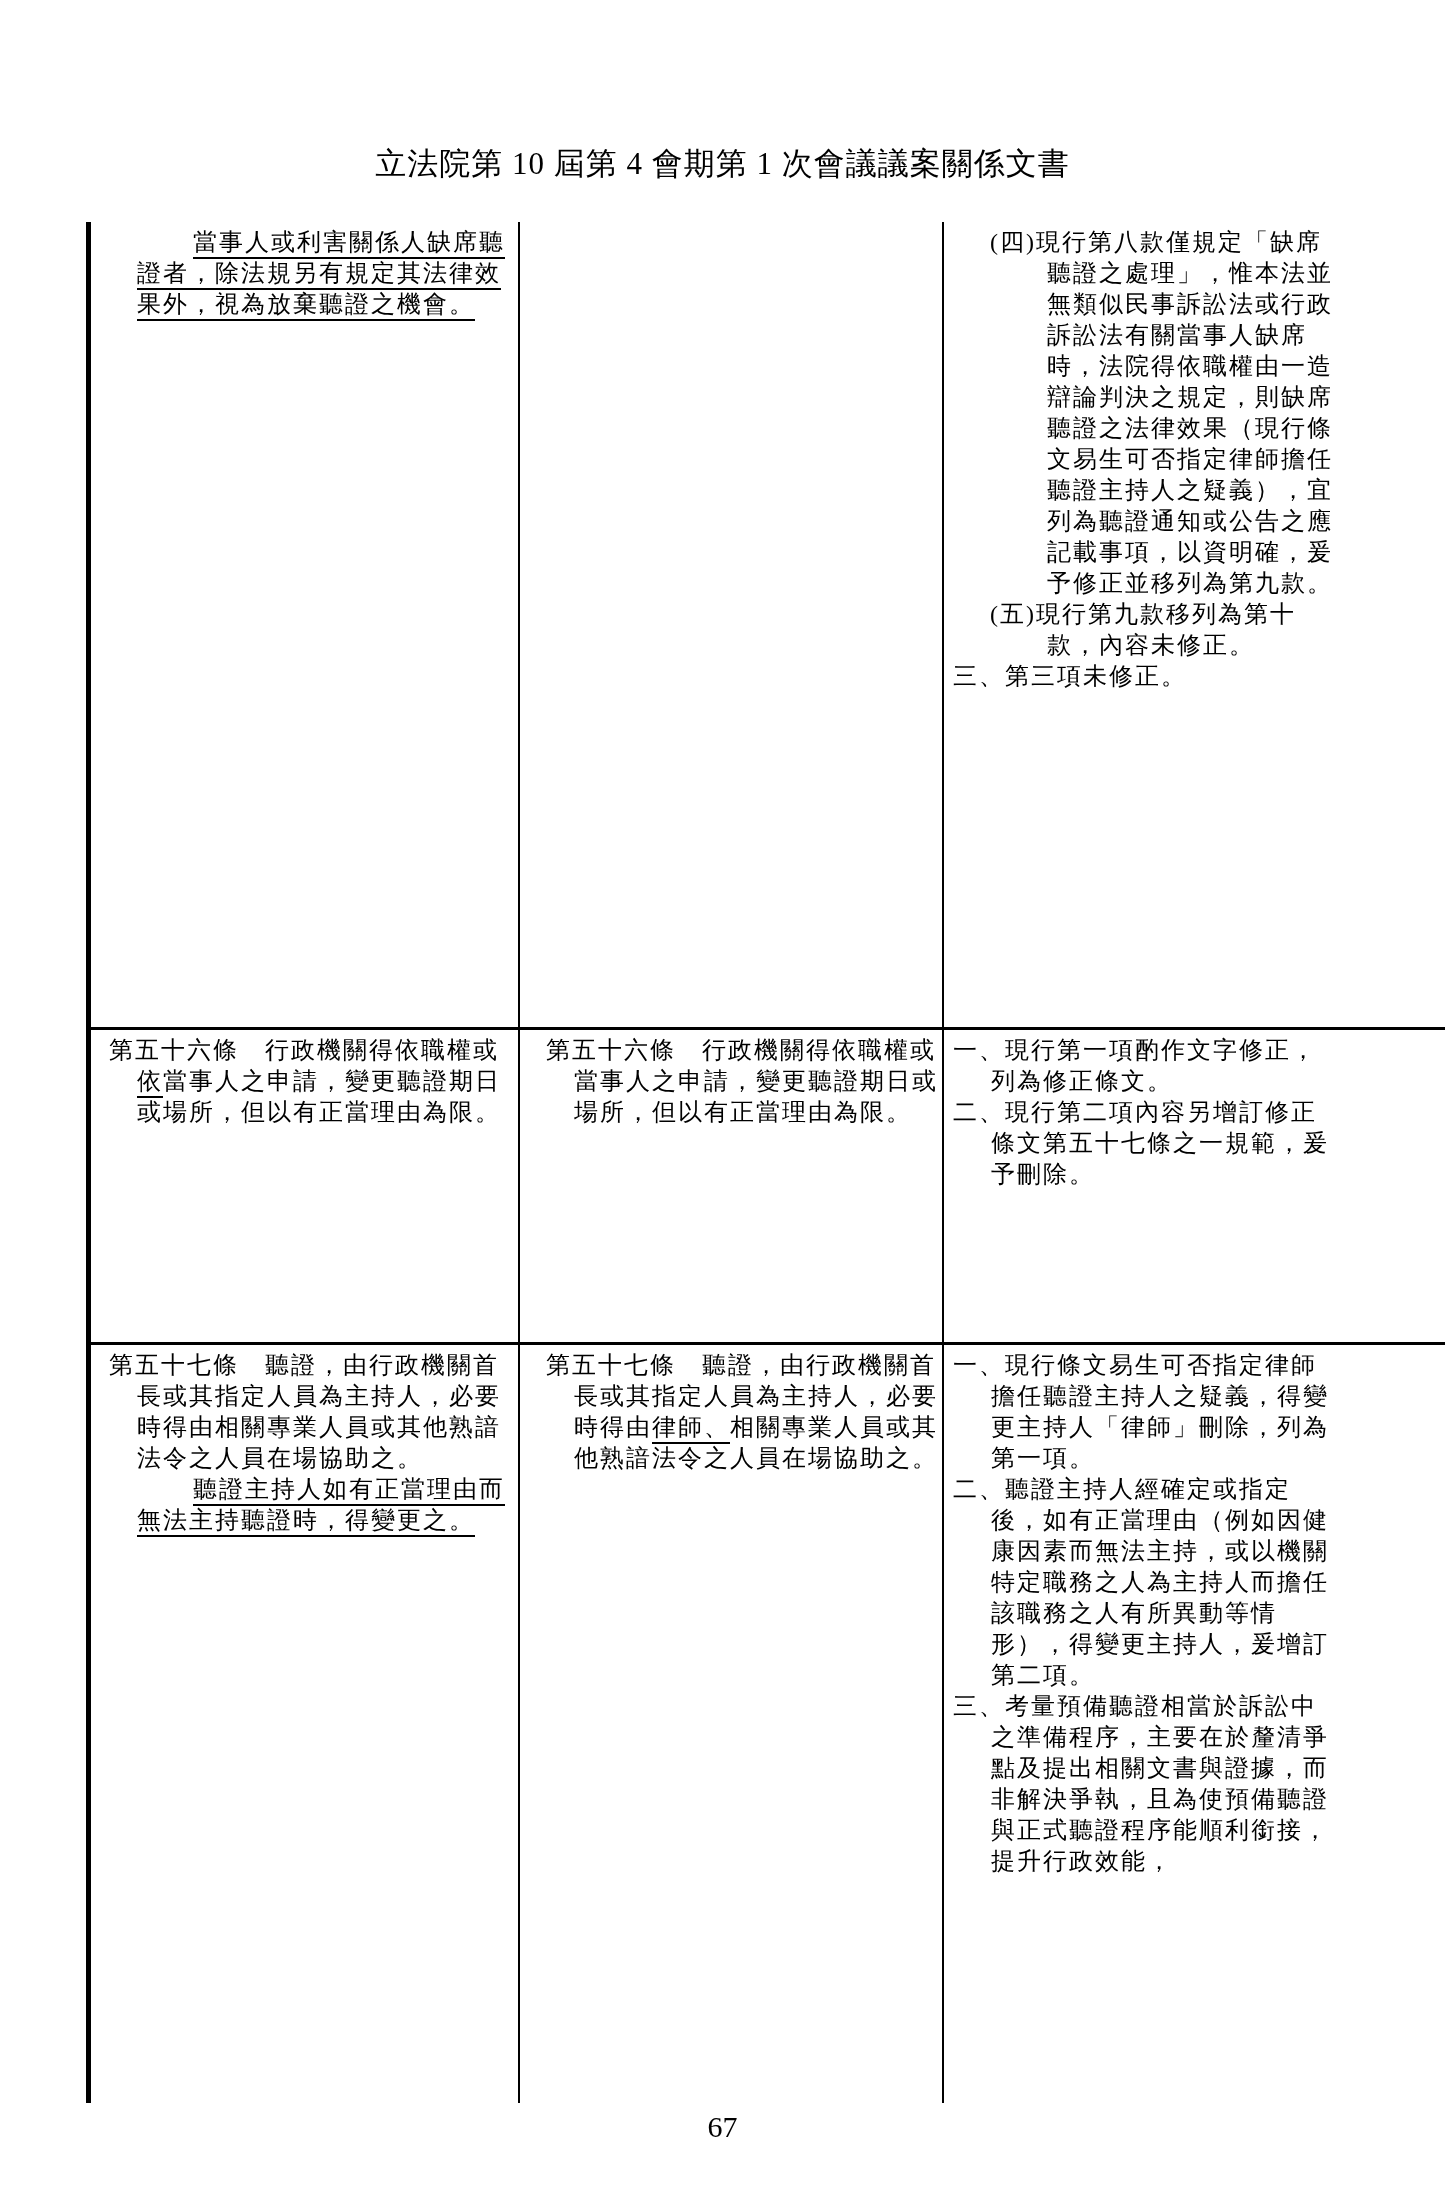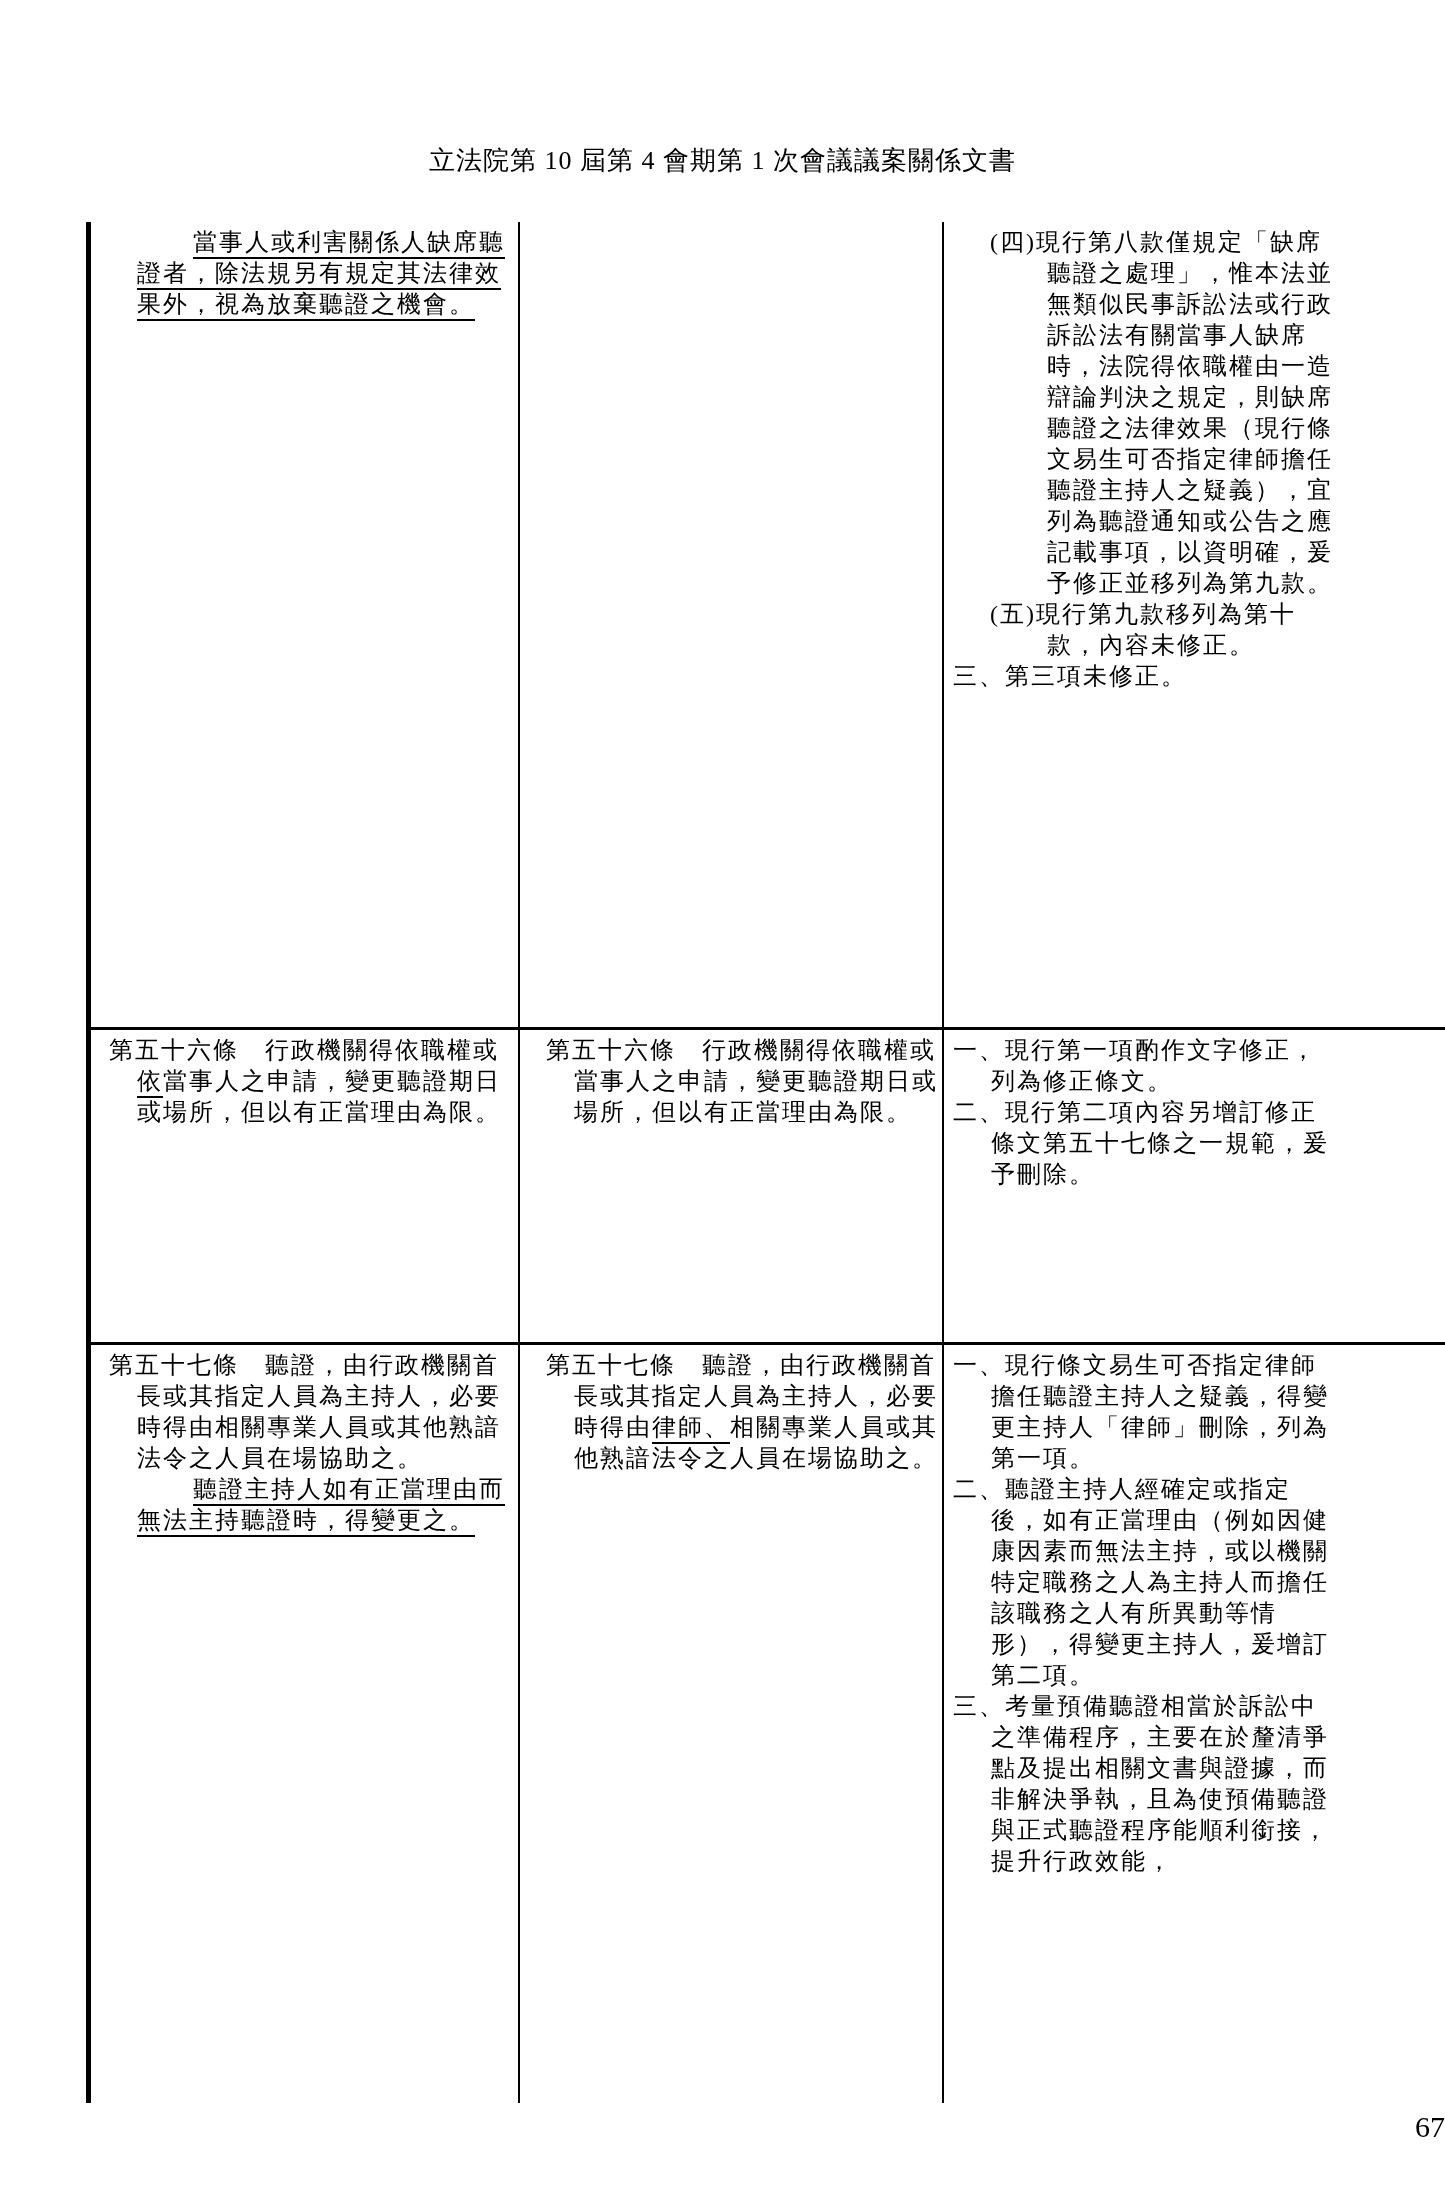--- a/index.html
+++ b/index.html
@@ -3,21 +3,21 @@
 <meta charset="utf-8">
 <style>
   html,body{margin:0;padding:0;background:#fff;}
   body{
     width:1445px;height:2211px;position:relative;
     font-family:"Liberation Serif","DejaVu Serif",serif;
     color:#000;
   }
   .header-title{
     position:absolute;top:143px;left:0;width:100%;
-    text-align:center;font-size:26px;letter-spacing:1px;
+    text-align:center;font-size:31px;letter-spacing:1px;
     white-space:nowrap;
   }
   .comparison-table{
     position:absolute;left:86px;top:222px;width:1364px;
     border-left:5px solid #000;border-right:5px solid #000;
     box-sizing:border-box;
     font-size:24px;line-height:31px;letter-spacing:2px;
   }
   .t-row{display:flex;overflow:hidden;}
   .t-row + .t-row{border-top:3px solid #000;}
@@ -33,21 +33,21 @@
   .p-indent{padding-left:28px;text-indent:56px;}
   .p-lvl1{padding-left:38px;text-indent:-38px;}
   .p-lvl2{padding-left:94px;text-indent:-57px;}
   .u{
     text-decoration:underline;
     text-decoration-thickness:2px;
     text-underline-offset:7px;
   }
   .page-number{
     position:absolute;top:2110px;left:0;width:100%;
-    text-align:right;font-size:30px;
+    text-align:center;font-size:30px;
   }
 </style>
 </head>
 <body>
 
 <div class="header-title">立法院第 10 屆第 4 會期第 1 次會議議案關係文書</div>
 
 <div class="comparison-table">
     <div class="t-row">
       <div class="cell col-amendment">

